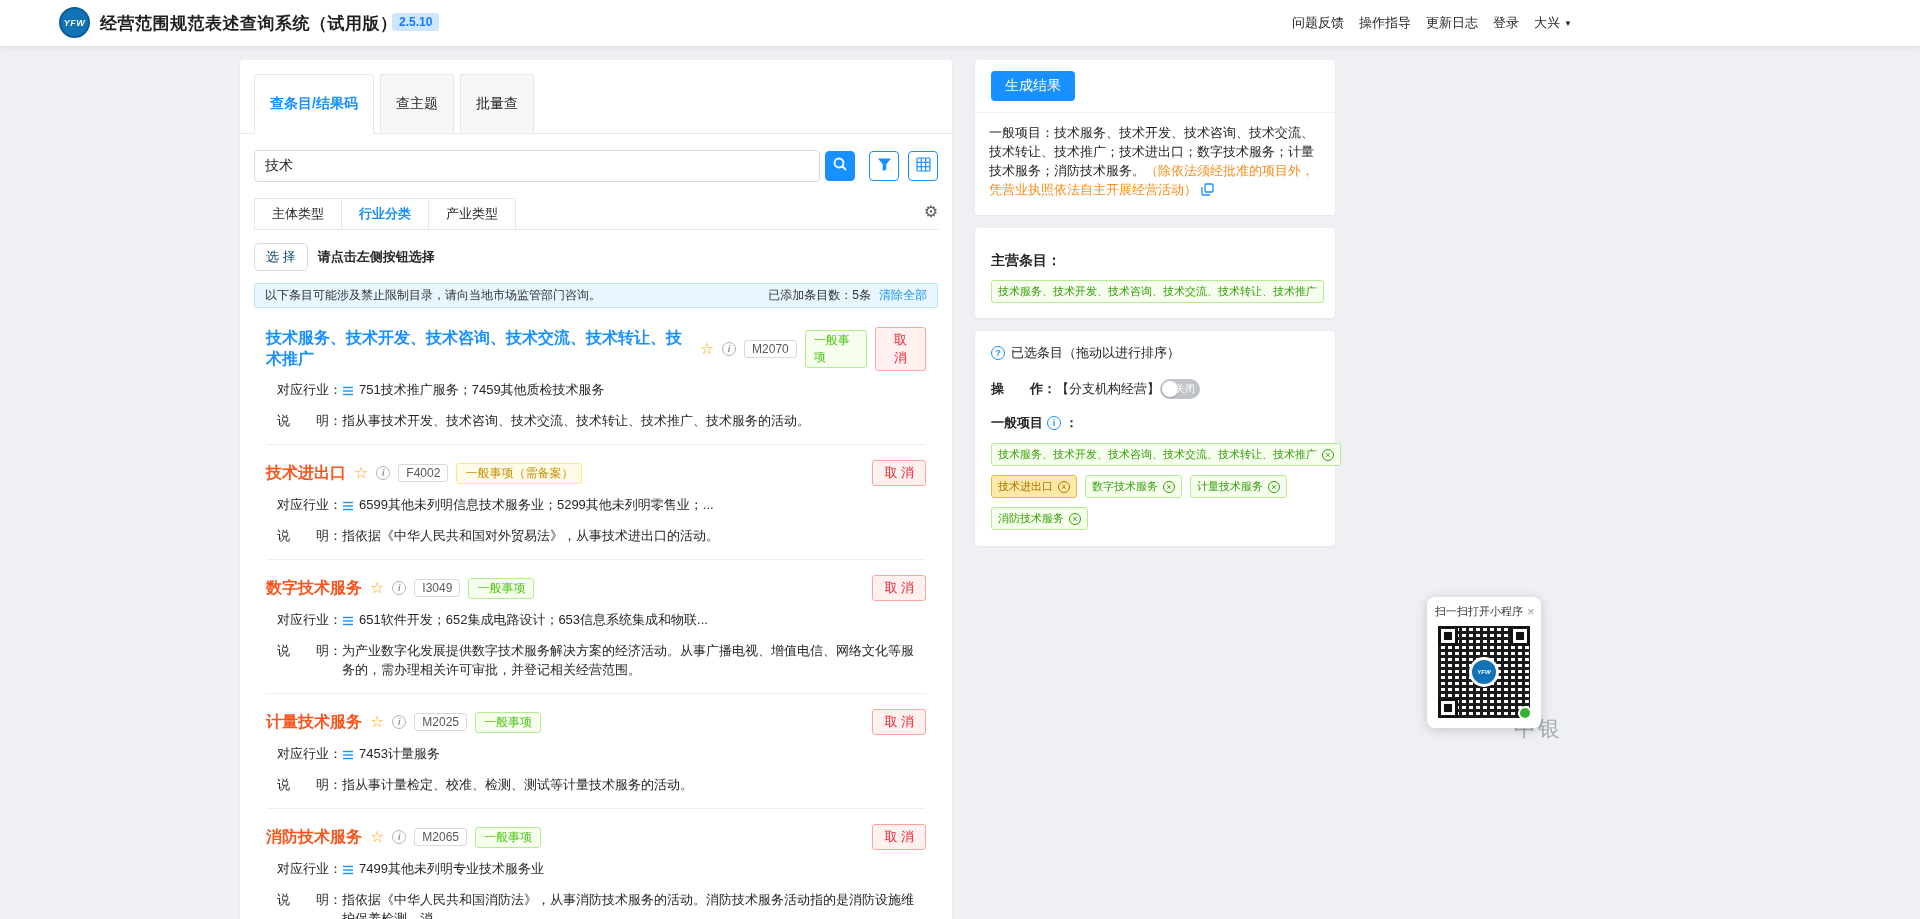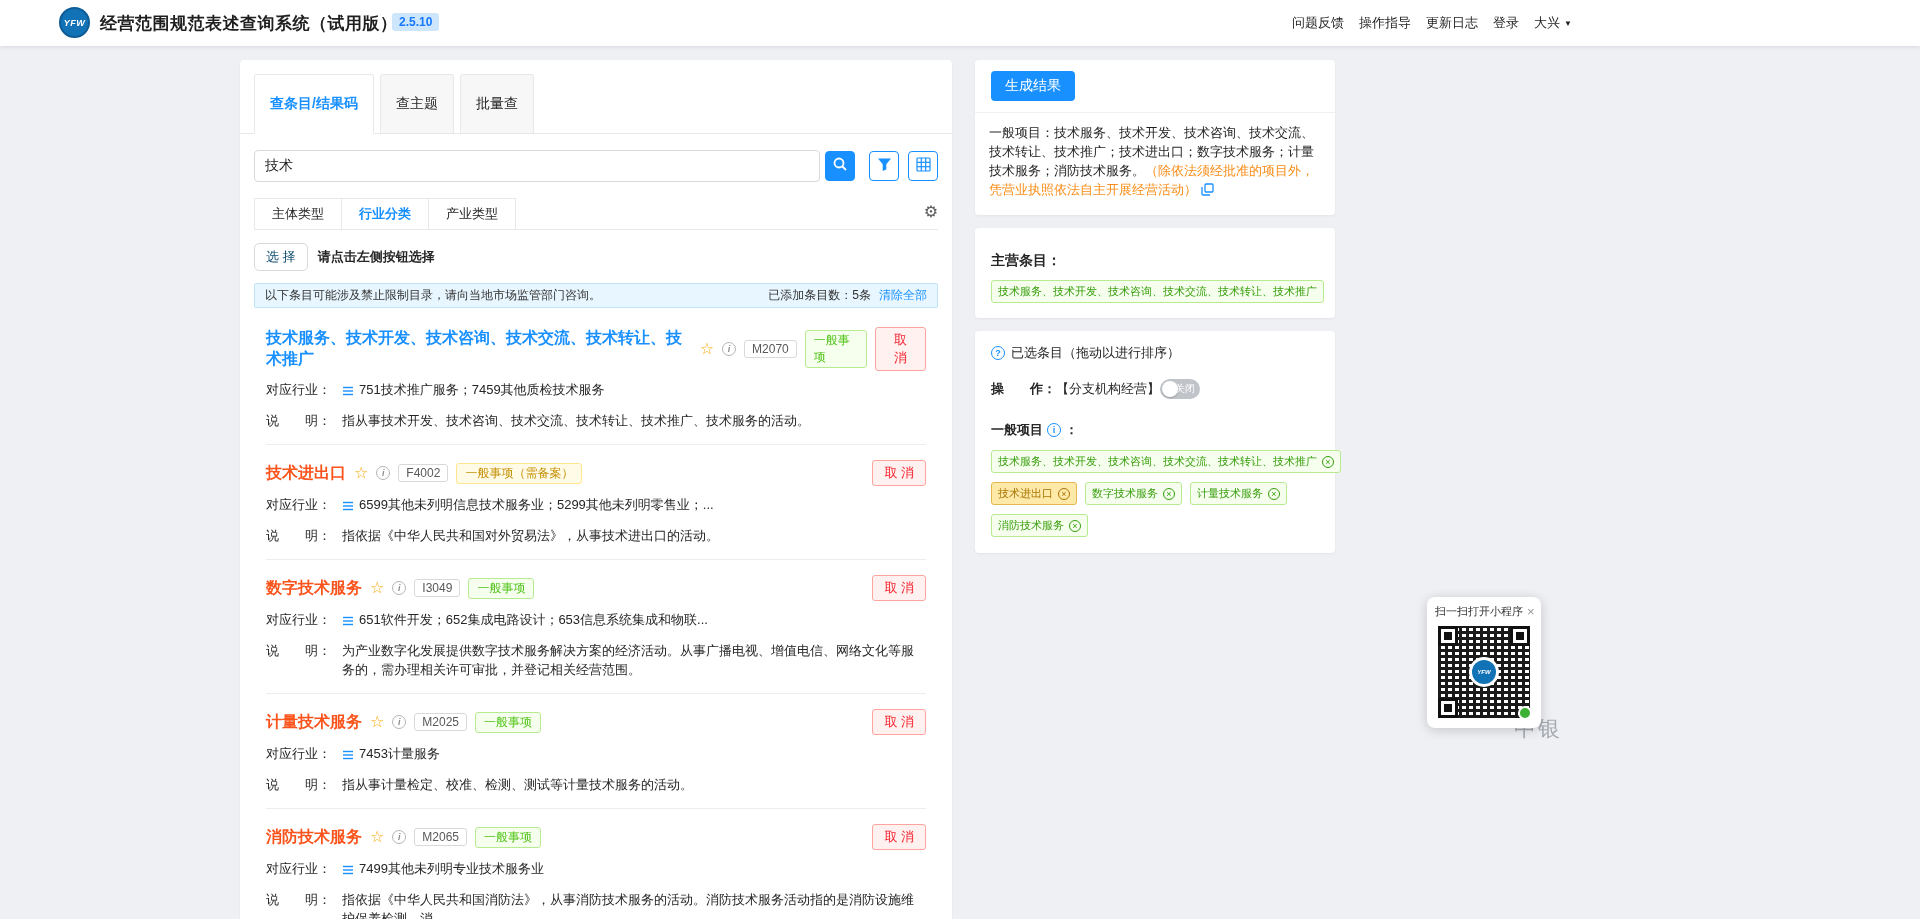--- a/index.html
+++ b/index.html
@@ -47,21 +47,21 @@
   .title-blue{color:#1890ff;}
   .title-orange{color:#fa541c;}
   .star-icon{color:#faad14;font-size:16px;line-height:1;cursor:pointer;}
   .info-icon{width:14px;height:14px;border:1px solid #b5b5b5;border-radius:50%;color:#8c8c8c;font-size:9px;display:flex;align-items:center;justify-content:center;font-style:italic;font-weight:700;flex:0 0 auto;cursor:pointer;}
   .code-badge{border:1px solid #d9d9d9;border-radius:3px;font-size:12px;color:#595959;padding:1px 7px;}
   .tag{border-radius:3px;font-size:12px;padding:1px 8px;}
   .tag-green{background:#f6ffed;border:1px solid #b7eb8f;color:#52c41a;}
   .tag-yellow{background:#fffbe6;border:1px solid #ffe58f;color:#c49006;}
   .btn-cancel{margin-left:auto;background:#fff1f0;border:1px solid #ffa39e;color:#f5222d;font-size:13px;padding:3px 11px;border-radius:3px;cursor:pointer;font-family:inherit;}
   .r-row{display:flex;margin-top:9px;font-size:13px;line-height:19px;color:#262626;}
-  .r-label{flex:0 0 76px;}
+  .r-label{flex:0 0 76px;text-align:right;}
   .list-icon{margin:3px 5px 0 0;flex:0 0 auto;}
   .r-desc{flex:1;}
 
   
   .right-col{position:absolute;left:975px;top:60px;width:360px;display:flex;flex-direction:column;gap:13px;}
   .card{background:#fff;border-radius:4px;box-shadow:0 1px 3px rgba(0,0,0,.05);}
   .gen-head{padding:11px 16px;border-bottom:1px solid #f0f0f0;}
   .btn-generate{background:#1890ff;color:#fff;border:none;border-radius:4px;font-size:14px;padding:6px 14px;cursor:pointer;font-family:inherit;}
   .gen-body{padding:10px 14px 14px;font-size:13px;line-height:19px;color:#1f1f1f;}
   .hl{color:#fa8c16;}
@@ -71,21 +71,21 @@
   .me-tag{display:inline-block;margin-top:10px;background:#f6ffed;border:1px solid #b7eb8f;color:#389e0d;font-size:11px;padding:3px 6px;border-radius:3px;white-space:nowrap;}
   .sel-card{padding:13px 16px 16px;}
   .sel-head{display:flex;align-items:center;gap:6px;font-size:13px;color:#1f1f1f;}
   .help-icon{width:14px;height:14px;border-radius:50%;border:1px solid #1890ff;color:#1890ff;font-size:9px;display:flex;align-items:center;justify-content:center;font-weight:700;flex:0 0 auto;cursor:pointer;}
   .blue-info{border-color:#1890ff;color:#1890ff;font-style:normal;}
   .op-row{display:flex;align-items:center;margin-top:17px;font-size:13px;}
   .op-label{font-weight:700;}
   .switch{width:40px;height:20px;border-radius:10px;background:#c0c4c9;position:relative;cursor:pointer;flex:0 0 auto;}
   .switch .knob{position:absolute;left:2px;top:2px;width:16px;height:16px;border-radius:50%;background:#fff;box-shadow:0 1px 2px rgba(0,0,0,.2);}
   .switch .sw-label{position:absolute;right:5px;top:50%;transform:translateY(-50%);font-size:10px;color:#fff;}
-  .sec-row{display:flex;align-items:center;gap:4px;margin-top:22px;font-size:13px;font-weight:700;}
+  .sec-row{display:flex;align-items:center;gap:4px;margin-top:15px;font-size:13px;font-weight:700;}
   .sel-tags{margin-top:11px;display:flex;flex-wrap:wrap;gap:9px 8px;}
   .sel-tag{display:inline-flex;align-items:center;gap:5px;font-size:11px;padding:3px 6px;border-radius:3px;white-space:nowrap;cursor:grab;}
   .sel-green{background:#f6ffed;border:1px solid #b7eb8f;color:#389e0d;}
   .sel-orange{background:#ffe9a9;border:1px solid #e3b84e;color:#a87500;}
   .tag-x{width:12px;height:12px;border:1px solid currentColor;border-radius:50%;font-size:9px;line-height:10px;text-align:center;flex:0 0 auto;cursor:pointer;}
 
   
   .qr-pop{position:absolute;left:1427px;top:597px;width:114px;background:#fff;border-radius:8px;box-shadow:0 2px 12px rgba(0,0,0,.18);padding:7px 8px 10px;z-index:30;}
   .qr-head{display:flex;align-items:center;font-size:11px;color:#333;white-space:nowrap;}
   .qr-close{margin-left:4px;color:#999;font-size:13px;cursor:pointer;}

